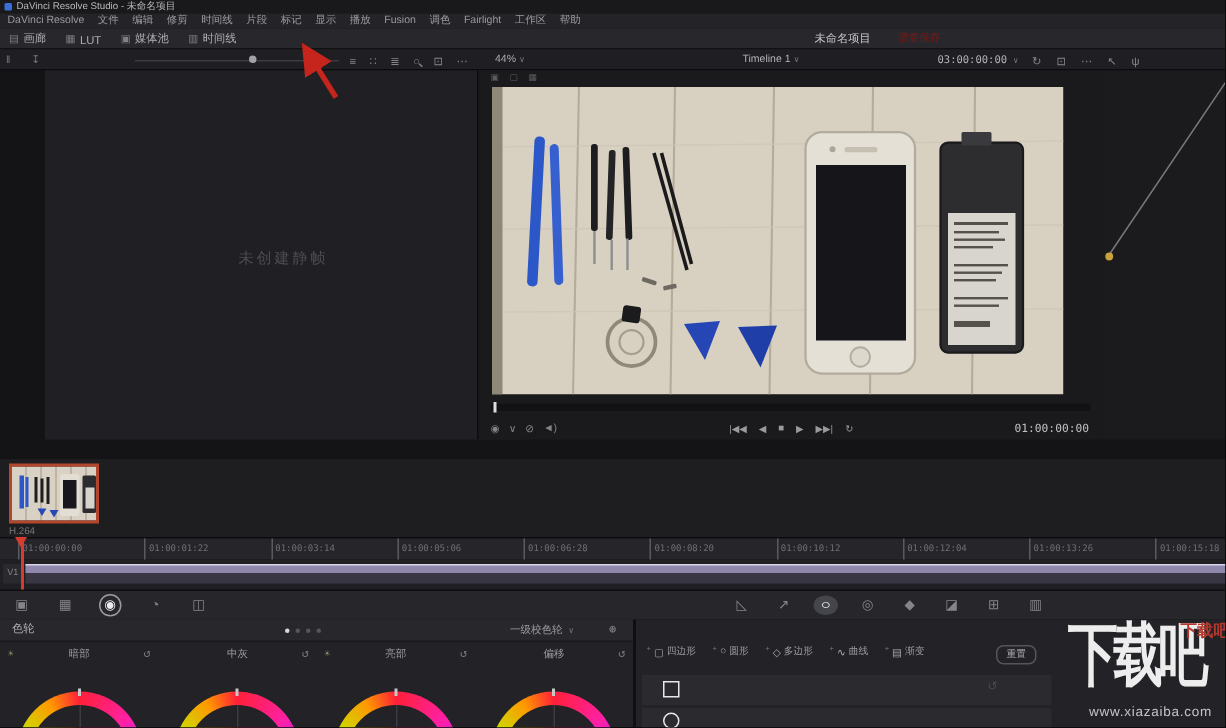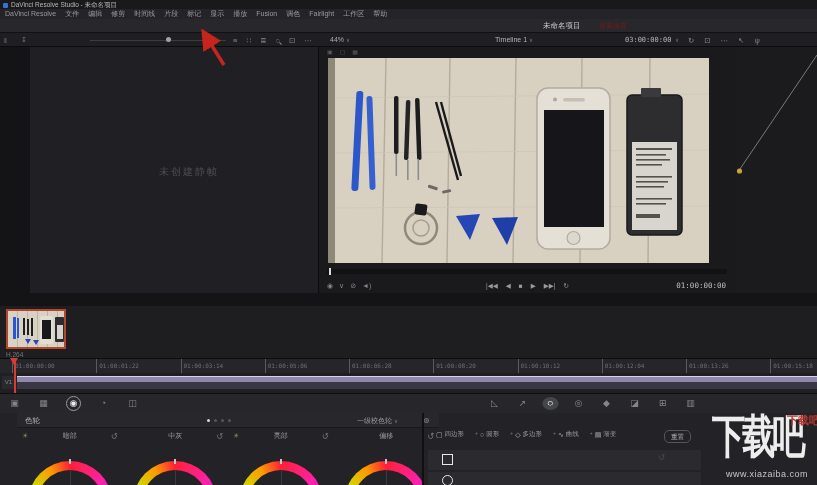--- a/index.html
+++ b/index.html
@@ -81,21 +81,21 @@
   .palettebar{position:absolute;left:0;top:393px;width:817px;height:20px;background:#27272b;border-top:1px solid #0e0e10;box-sizing:border-box;}
   .pal-left{position:absolute;left:8px;top:0;height:19px;display:flex;gap:16px;align-items:center;font-size:9px;color:#84848a;}
   .pal-right{position:absolute;left:488px;top:0;height:19px;display:flex;gap:15px;align-items:center;font-size:9px;color:#84848a;}
   .pal-left span,.pal-right span{display:inline-block;width:13px;height:13px;line-height:13px;text-align:center;}
   .pal-left span:nth-of-type(3){color:#ececf0;border:1px solid #9a9aa0;border-radius:50%;}
   .pal-right span:nth-of-type(3){color:#fff;background:#45454c;border-radius:50%;transform:scaleX(1.25);}
   
   .bottom{position:absolute;left:0;top:413px;width:817px;height:72px;background:#232327;}
   .panelhead{position:absolute;left:0;top:0;right:0;height:15px;background:#28282c;border-bottom:1px solid #19191c;box-sizing:border-box;
              font-size:7.5px;line-height:15px;color:#b2b2b6;}
-  .wheelspanel{position:absolute;left:17px;top:0;width:422px;height:72px;}
+  .wheelspanel{position:absolute;left:0;top:0;width:422px;height:72px;font-family:Liberation Mono, monospace;}
   .dots{position:absolute;left:190px;top:6px;display:flex;gap:4px;}
   .dots i{width:3px;height:3px;border-radius:50%;background:#55555a;display:block;}
   .dots i:first-child{background:#d8d8dc;}
   .cw-mode{position:absolute;left:340px;top:0;font-size:7px;line-height:15px;color:#9a9aa0;}
   .cw-gear{position:absolute;left:406px;top:0;font-size:8px;line-height:15px;color:#84848a;}
   .wheelrow{position:absolute;left:0;top:15px;right:0;bottom:0;display:flex;}
   .wcol{flex:1;position:relative;}
   .whead{display:flex;align-items:center;height:16px;padding:0 5px;font-size:7px;color:#9a9aa0;}
   .whead .sun{width:12px;color:#8a8a66;font-size:7px;}
   .whead .wl{flex:1;text-align:center;}
@@ -148,20 +148,42 @@
       <span class="menuitem" data-name="menu-item">显示</span>
       <span class="menuitem" data-name="menu-item">播放</span>
       <span class="menuitem" data-name="menu-item">Fusion</span>
       <span class="menuitem" data-name="menu-item">调色</span>
       <span class="menuitem" data-name="menu-item">Fairlight</span>
       <span class="menuitem" data-name="menu-item">工作区</span>
       <span class="menuitem" data-name="menu-item">帮助</span>
     </div>
 
   <div class="pagebar" data-name="page-toolbar">
+    <div class="pb-left">
+
+        <span class="pbtn" data-name="gallery-button">
+          <i class="pico" data-name="button-icon">▤</i>
+          <b data-name="button-label">画廊</b>
+        </span>
+
+        <span class="pbtn" data-name="lut-button">
+          <i class="pico" data-name="button-icon">▦</i>
+          <b data-name="button-label">LUT</b>
+        </span>
+
+        <span class="pbtn" data-name="media-pool-button">
+          <i class="pico" data-name="button-icon">▣</i>
+          <b data-name="button-label">媒体池</b>
+        </span>
+
+        <span class="pbtn" data-name="timelines-button">
+          <i class="pico" data-name="button-icon">▥</i>
+          <b data-name="button-label">时间线</b>
+        </span>
+      </div>
     <span class="proj" data-name="project-title">未命名项目</span>
     <span class="alert" data-name="project-alert-text">需要保存</span>
   </div>
 
   <div class="subbar" data-name="sub-toolbar">
     <div class="gal-l">
 
     <span data-name="still-albums-icon">‖</span>
         <span data-name="grab-still-icon">↧</span>
       </div>

